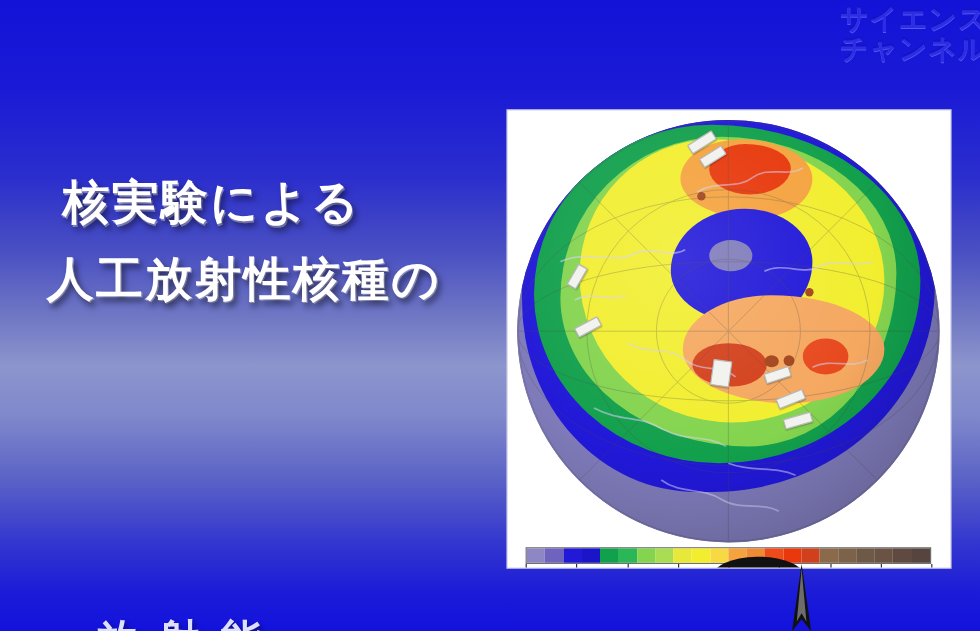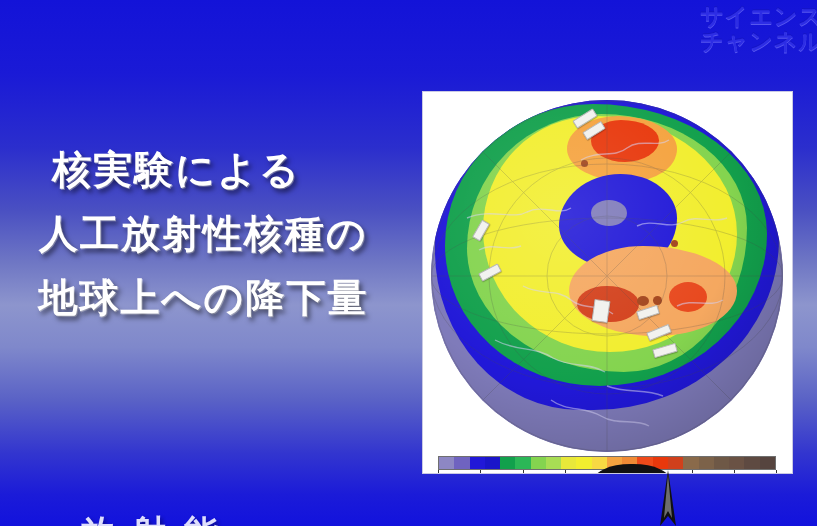--- a/index.html
+++ b/index.html
@@ -191,21 +191,20 @@
 <div id="frame">
 
   <div id="watermark">
     <div>サイエンス</div>
     <div>チャンネル</div>
   </div>
 
   <div id="title-block">
     <div class="tline l1">核実験による</div>
     <div class="tline l2">人工放射性核種の</div>
-    <div class="tline l3">地球上への降下量</div>
   </div>
 
   <div id="bottom-caption">放射能</div>
 
   <div id="figure-panel">
 
     <div id="globe-wrap">
       <div id="globe">
         <div class="lyr" id="b-purple"></div>
         <div class="lyr" id="b-blue"></div>

